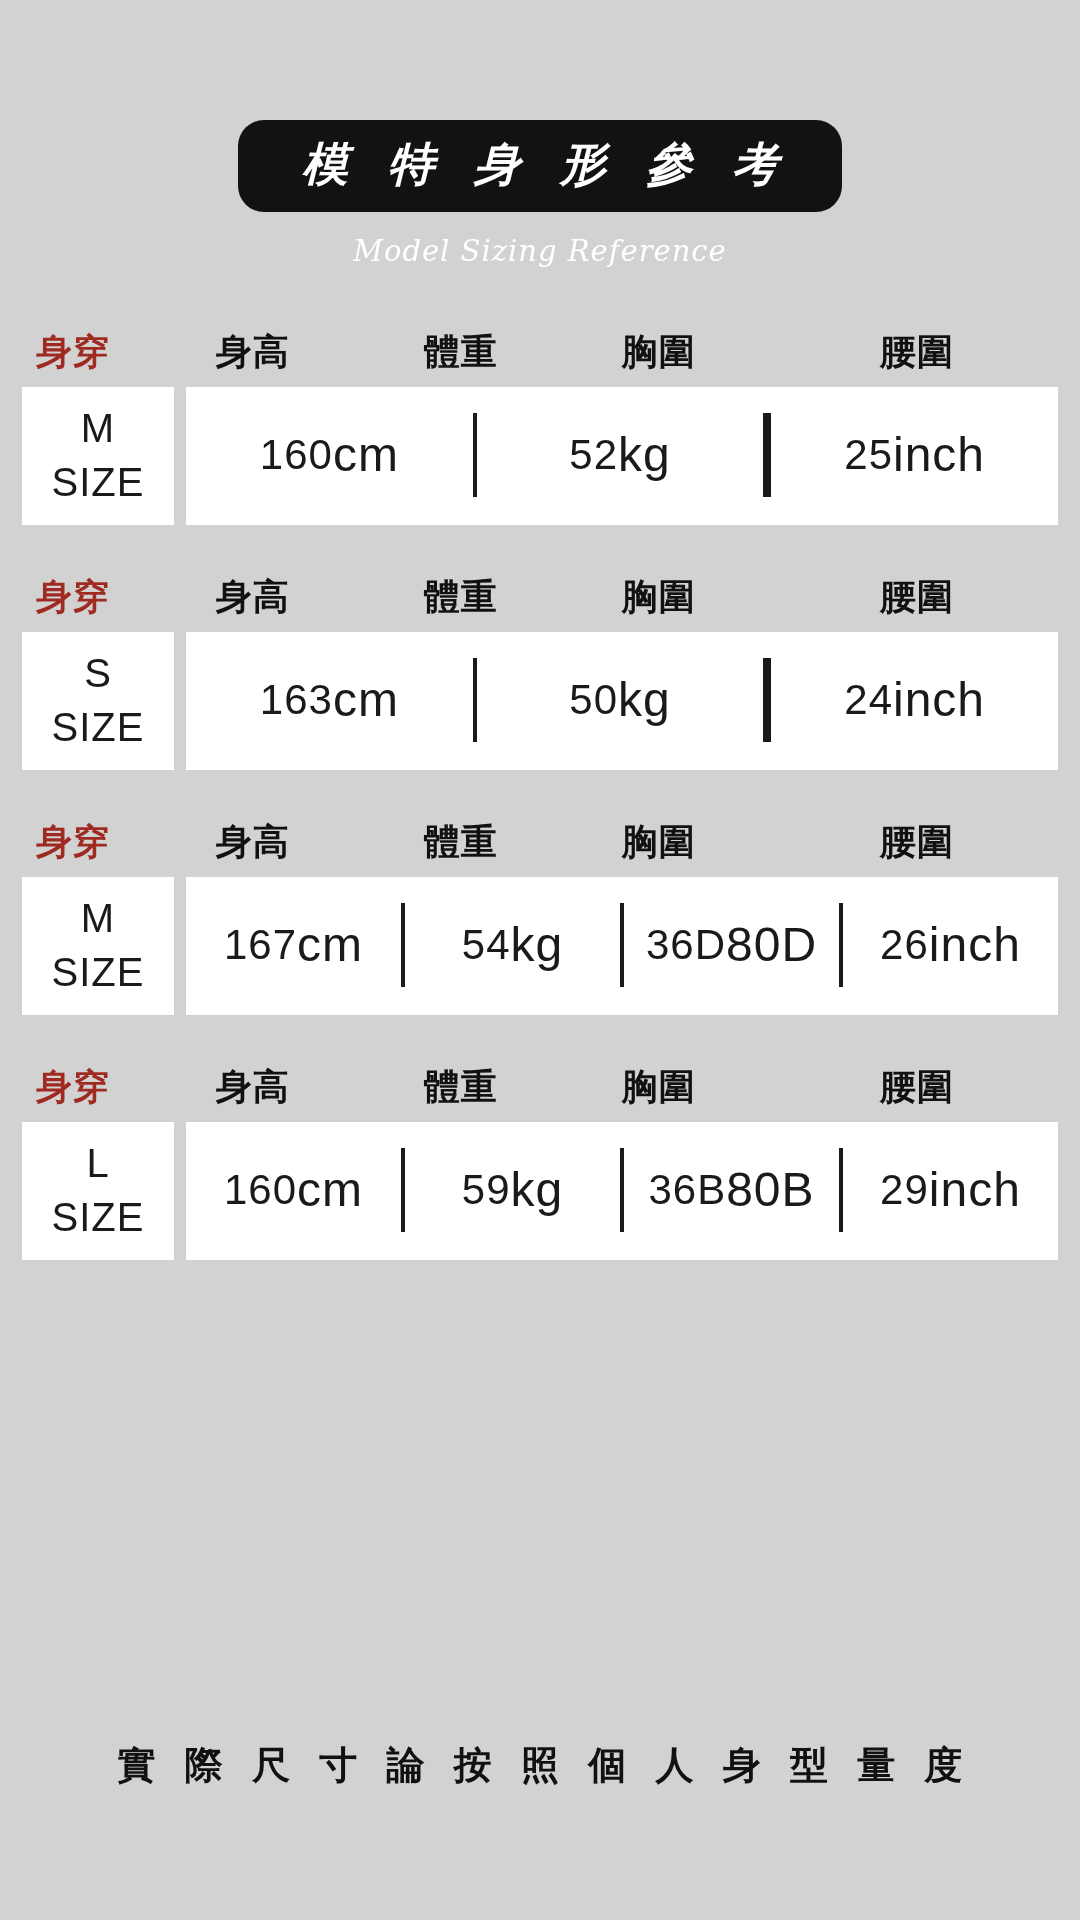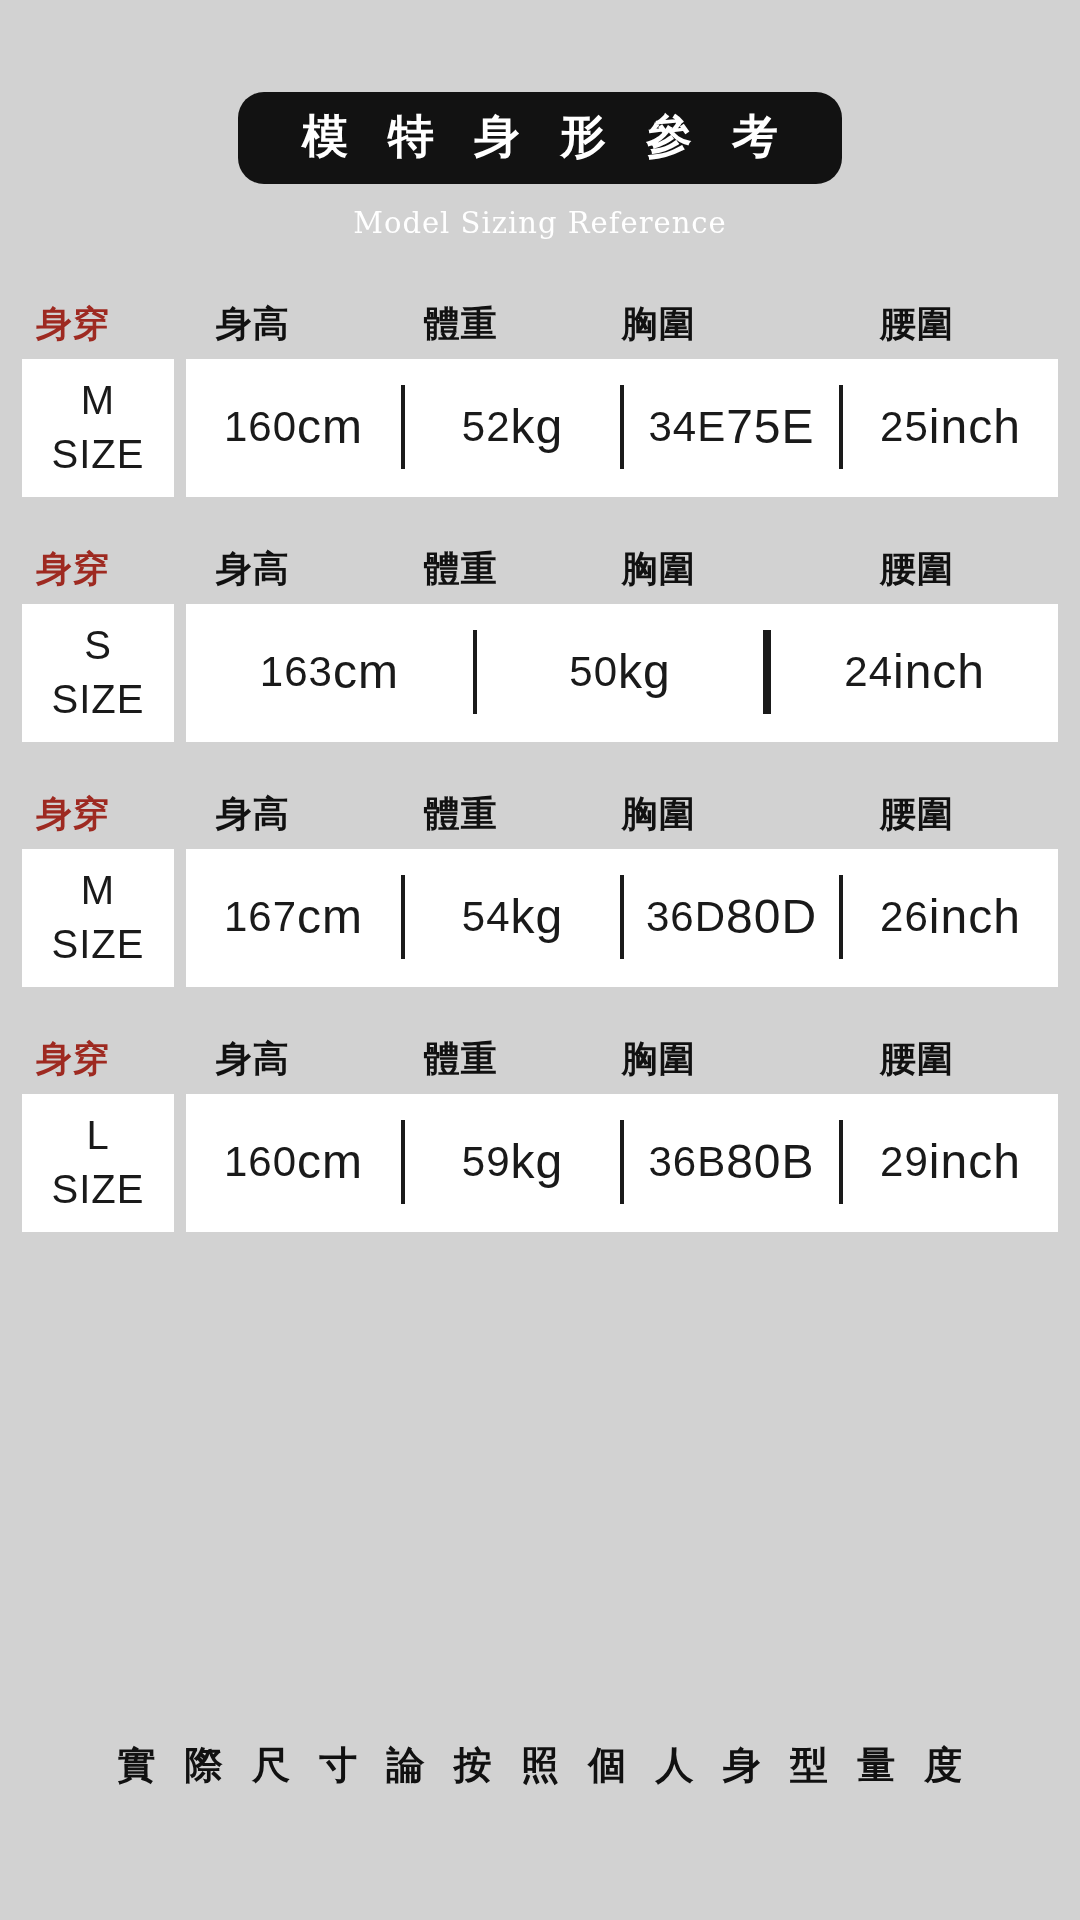--- a/index.html
+++ b/index.html
@@ -17,22 +17,23 @@
 
   .page {
     width: 1080px;
     height: 1920px;
     position: relative;
     box-sizing: border-box;
   }
 
   
   .header {
-    padding-top: 92px;
+    padding-top: 120px;
     text-align: center;
+    font-style: italic;
   }
   .title-badge {
     display: inline-block;
     background: #121212;
     color: #ffffff;
     border-radius: 26px;
     padding: 20px 52px 24px 52px;
     font-family: "DejaVu Sans", "Liberation Sans", sans-serif;
     font-weight: bold;
     font-size: 46px;
@@ -189,24 +190,20 @@
           <div class="metric">
             <div class="val">160</div>
             <div class="unit">cm</div>
           </div>
           <div class="divider"></div>
           <div class="metric">
             <div class="val">52</div>
             <div class="unit">kg</div>
           </div>
           <div class="divider"></div>
-          <div class="metric">
-            <div class="val">34E</div>
-            <div class="unit">75E</div>
-          </div>
           <div class="divider"></div>
           <div class="metric">
             <div class="val">25</div>
             <div class="unit">inch</div>
           </div>
         </div>
       </div>
     </div>
 
     <div class="block">

